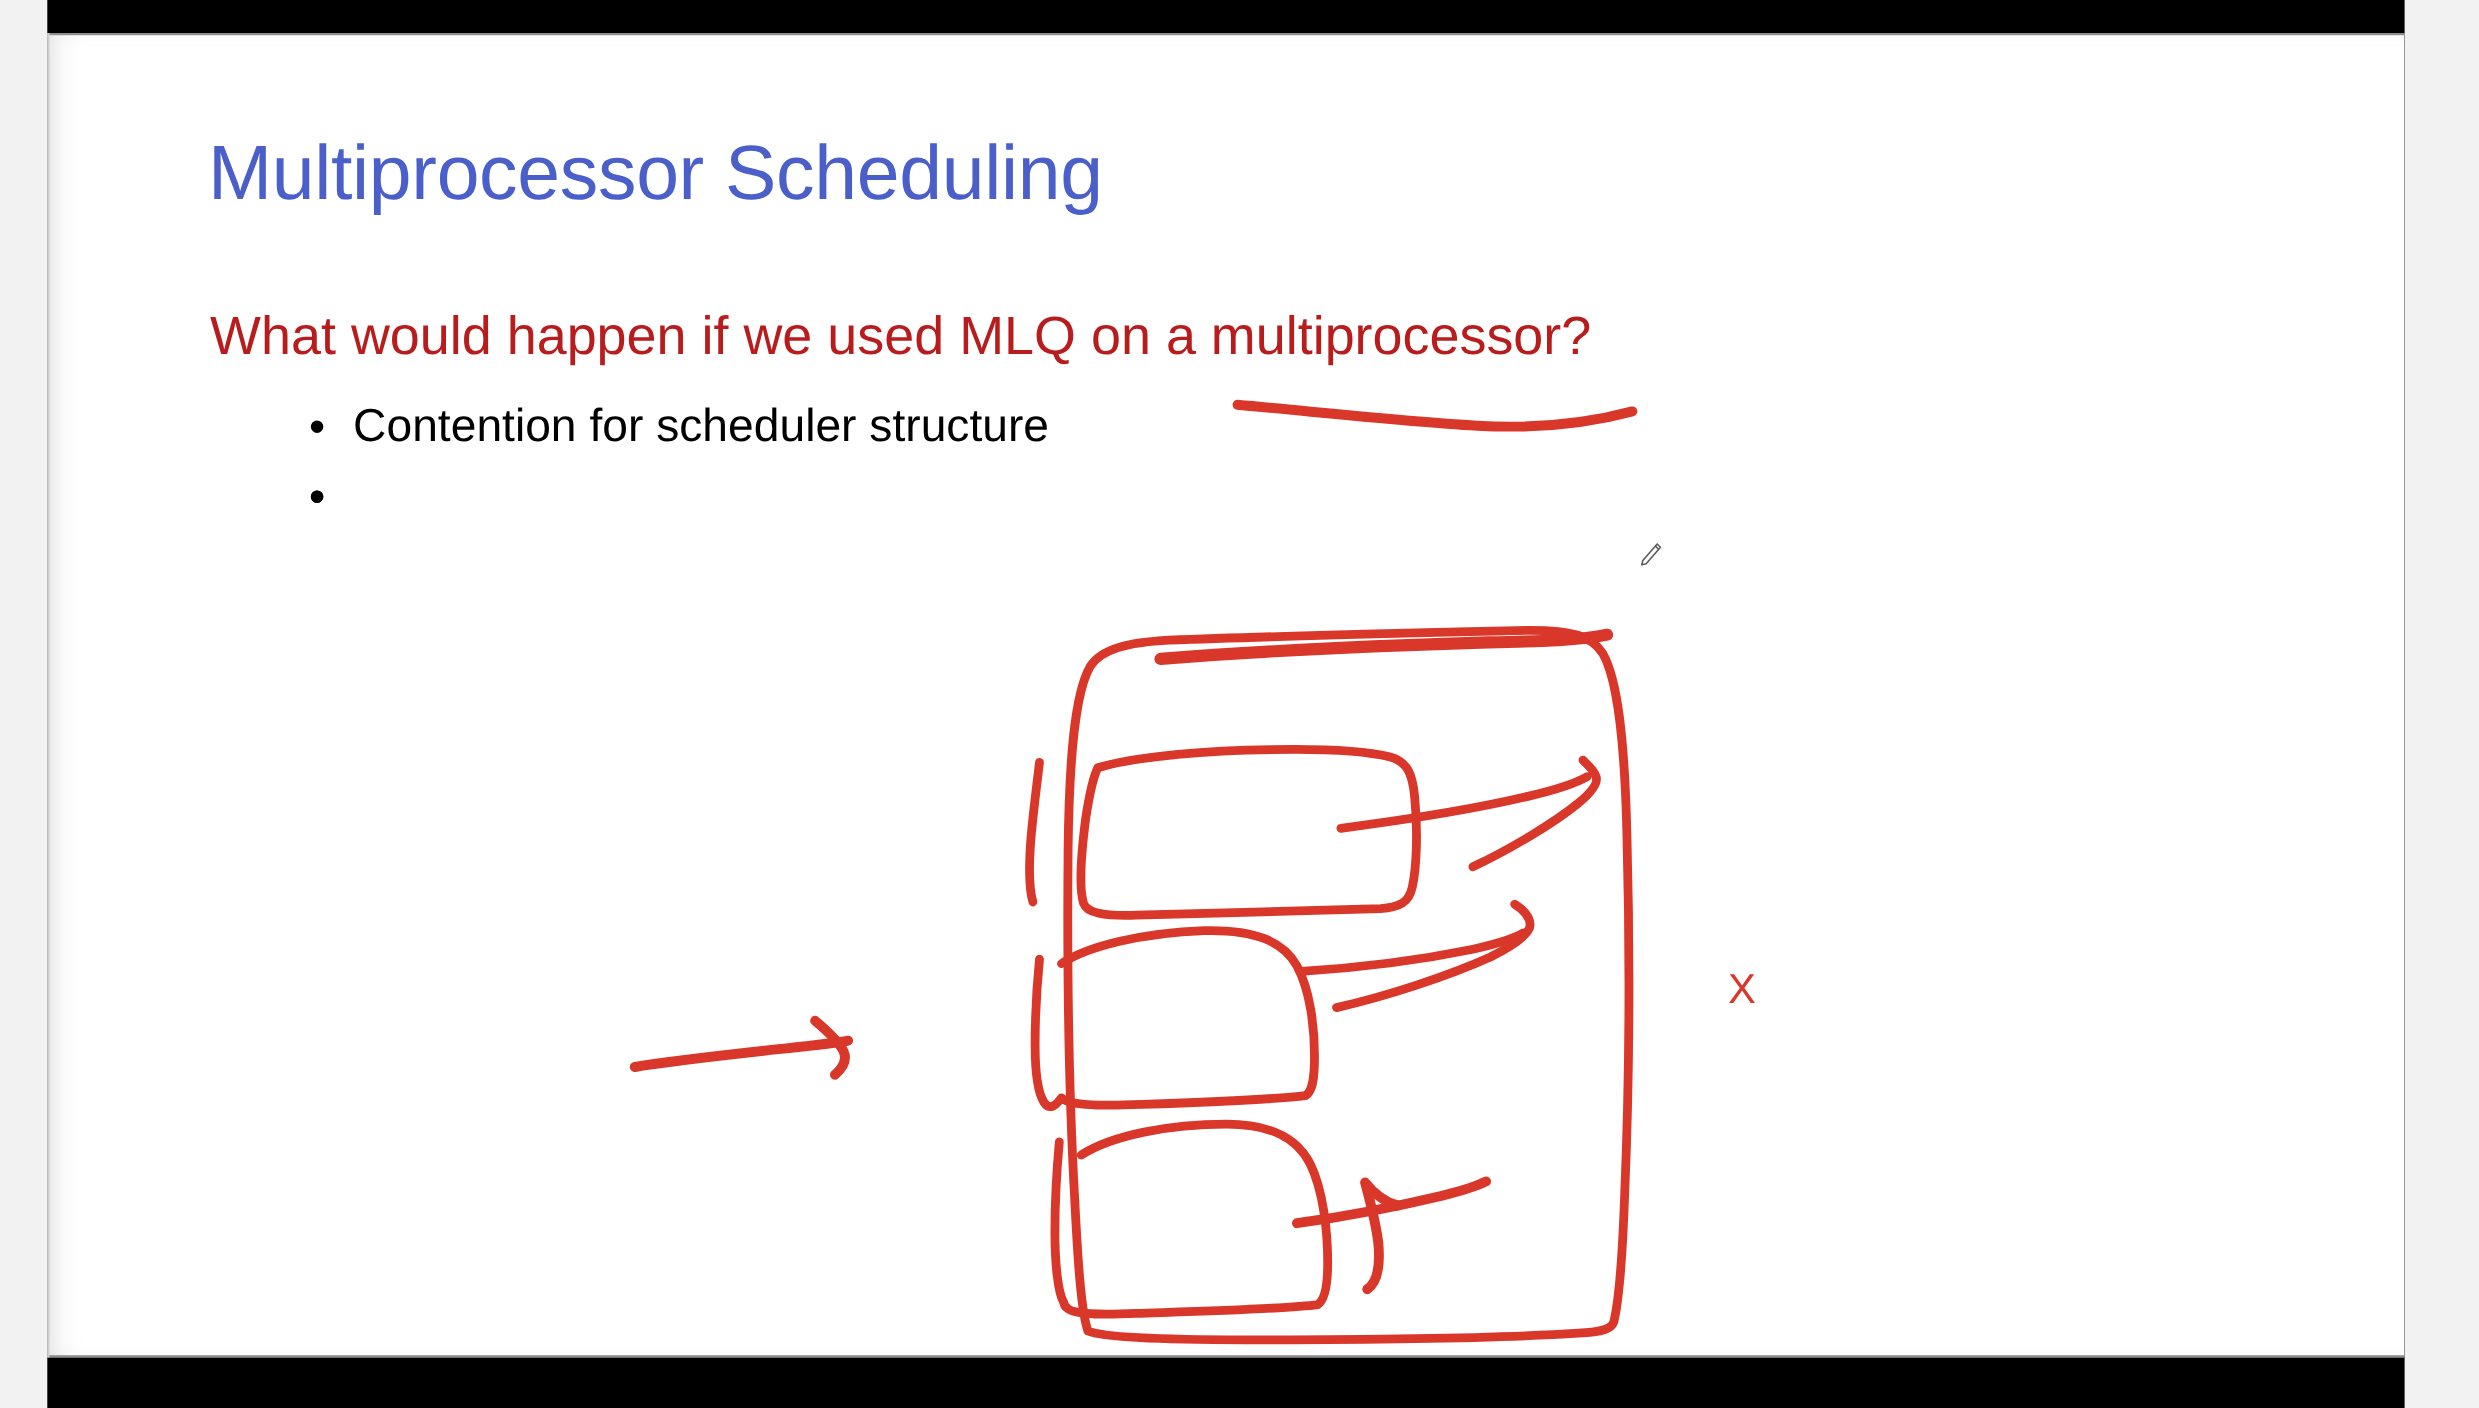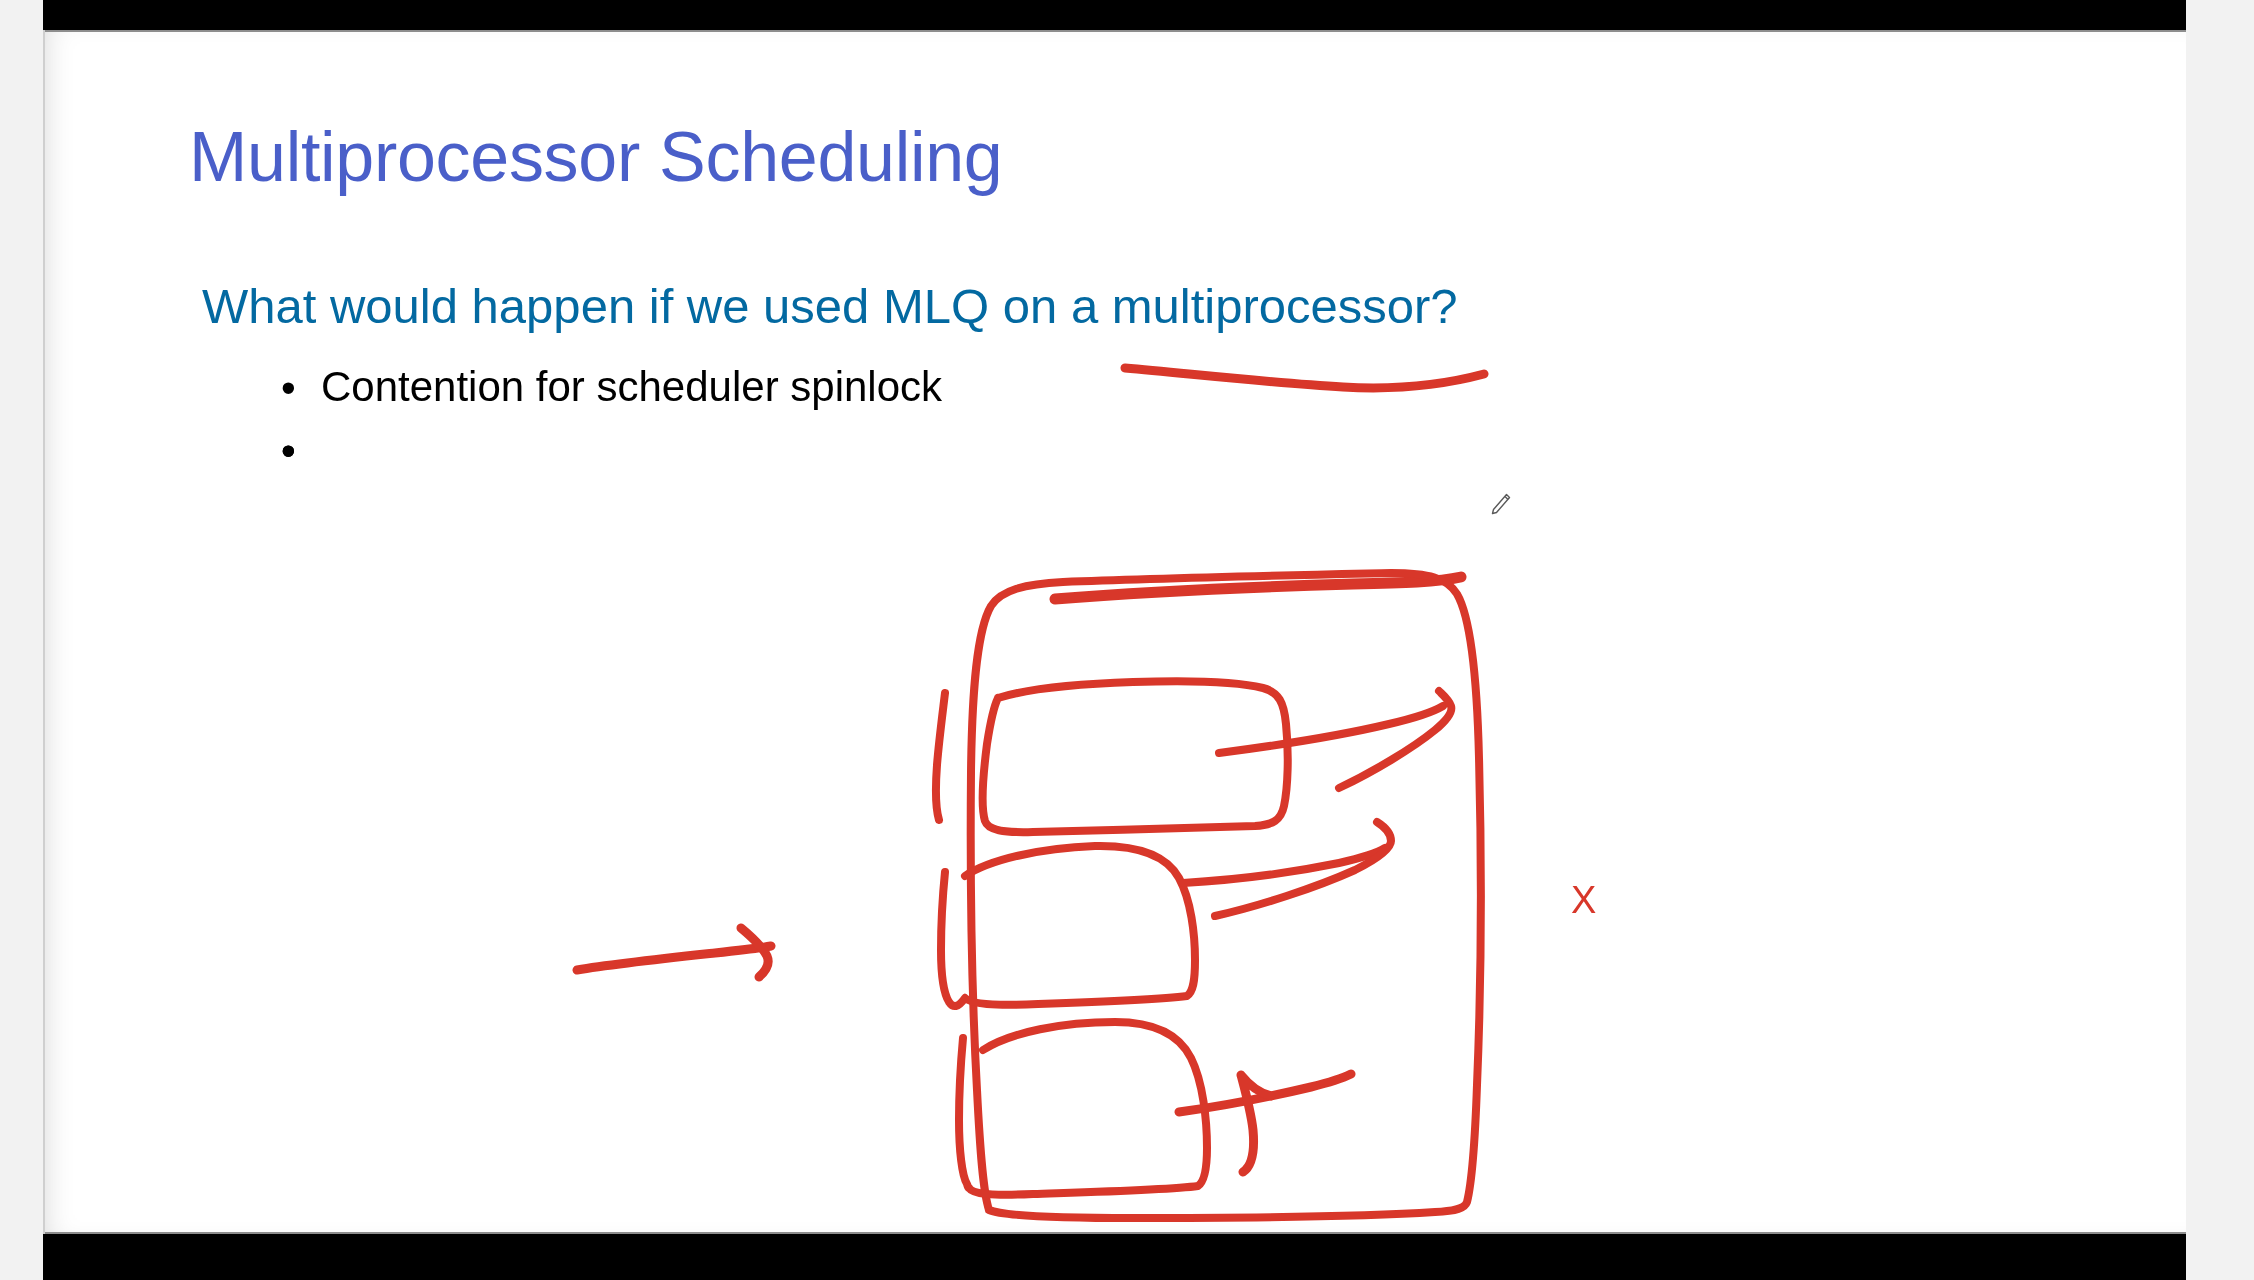--- a/index.html
+++ b/index.html
@@ -78,25 +78,25 @@
     font-size: 70px;
     line-height: 1.06;
     font-weight: 400;
     color: #4a5fc9;
     letter-spacing: -0.3px;
     white-space: nowrap;
   }
 
   #lead-question {
     position: absolute;
-    left: 159px;
+    left: 148px;
     top: 250px;
     font-size: 49px;
     line-height: 1.1;
-    color: #0369a1;
+    color: #b91c1c;
     white-space: nowrap;
   }
 
   #bullets {
     position: absolute;
     left: 232px;
     top: 332px;
     width: 1760px;
   }
   .bullet {
@@ -157,21 +157,21 @@
 
     <div id="slide">
 
       <div id="slide-title">Multiprocessor Scheduling</div>
 
       <div id="lead-question">What would happen if we used MLQ on a multiprocessor?</div>
 
       <div id="bullets">
         <div class="bullet">
           <span class="dot">•</span>
-          <span>Contention for scheduler spinlock</span>
+          <span>Contention for scheduler structure</span>
         </div>
         <div class="bullet">
           <span class="dot">•</span>
         </div>
         <div class="bullet">
           <span class="dot">•</span>
         </div>
       </div>
 
       <svg id="ink" viewBox="0 0 2143 1204" preserveAspectRatio="none">

